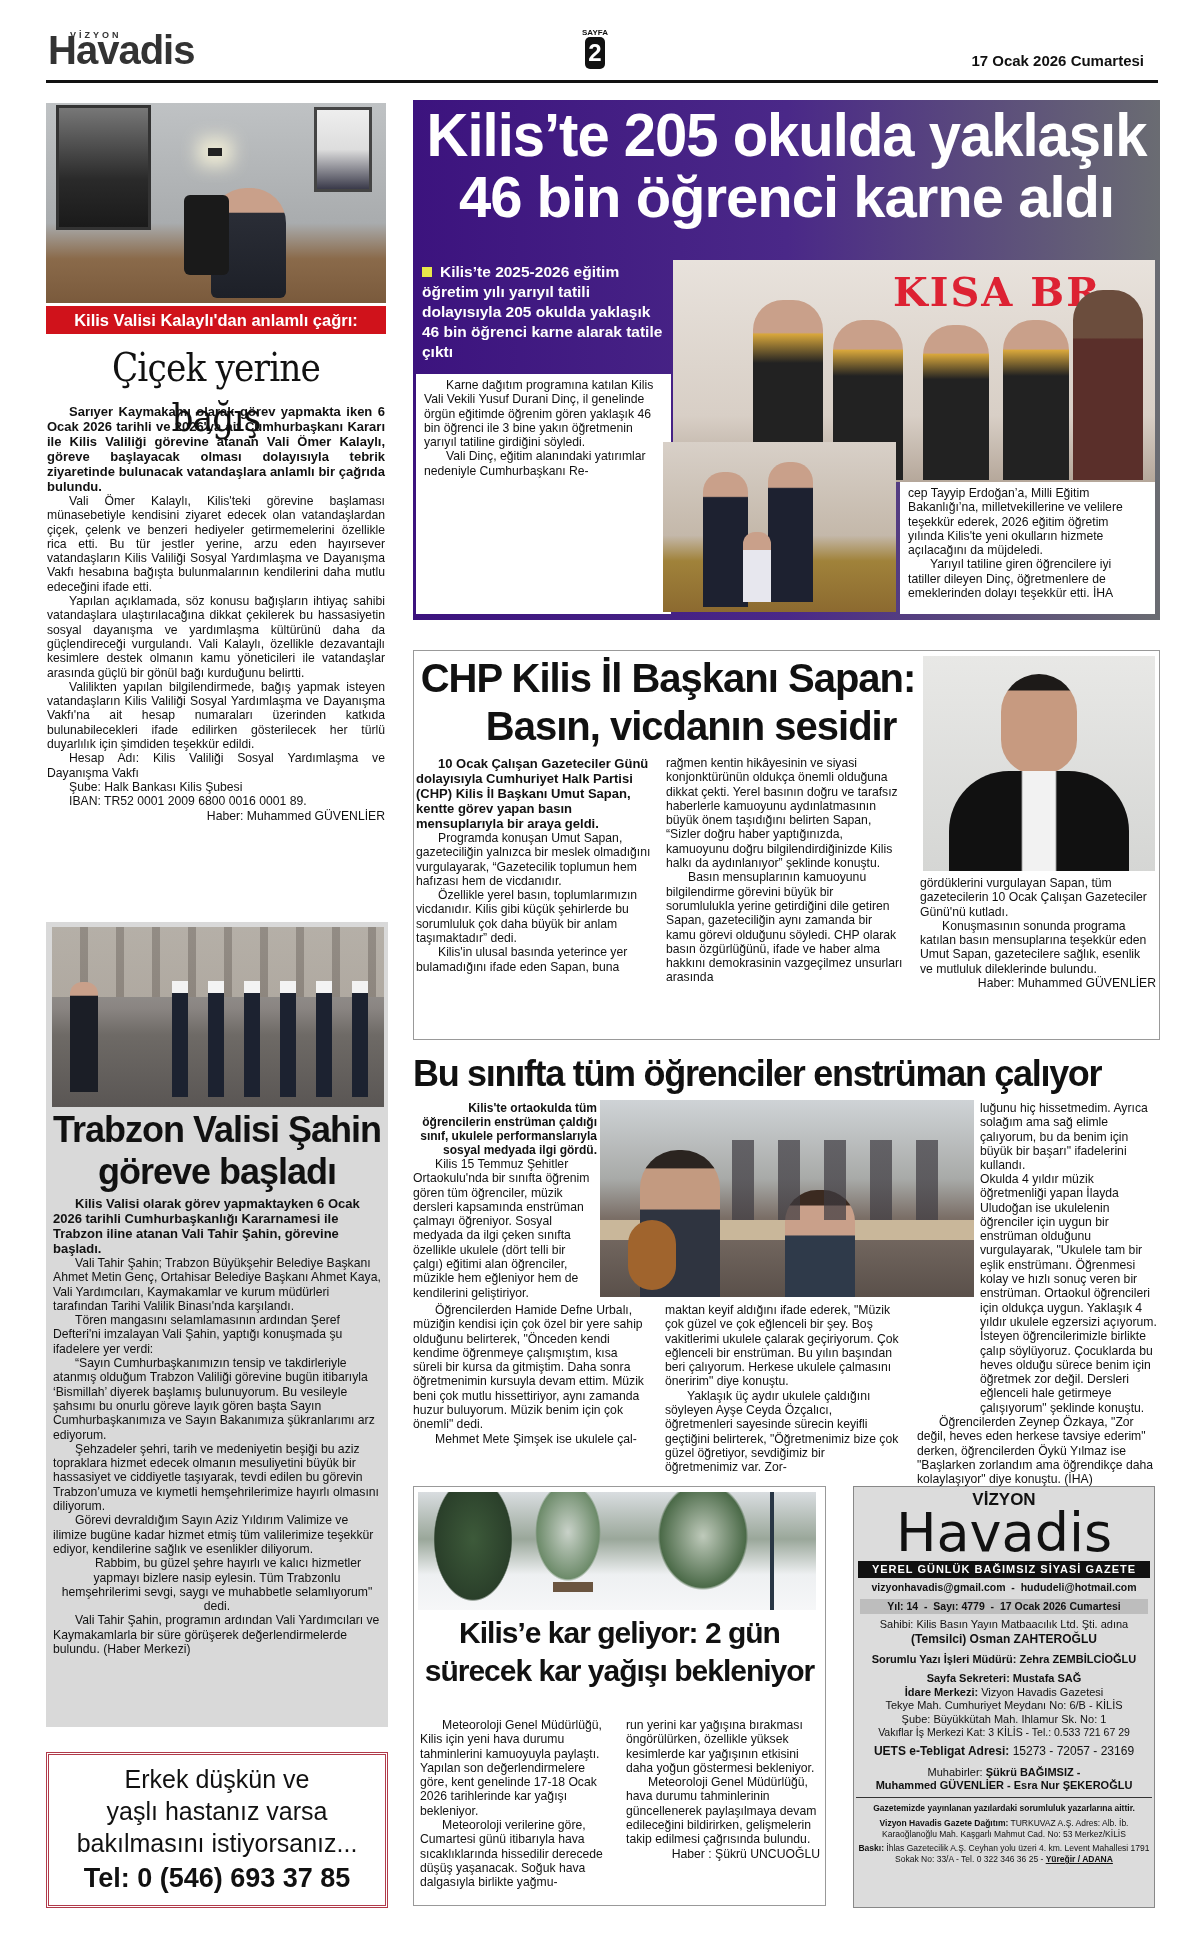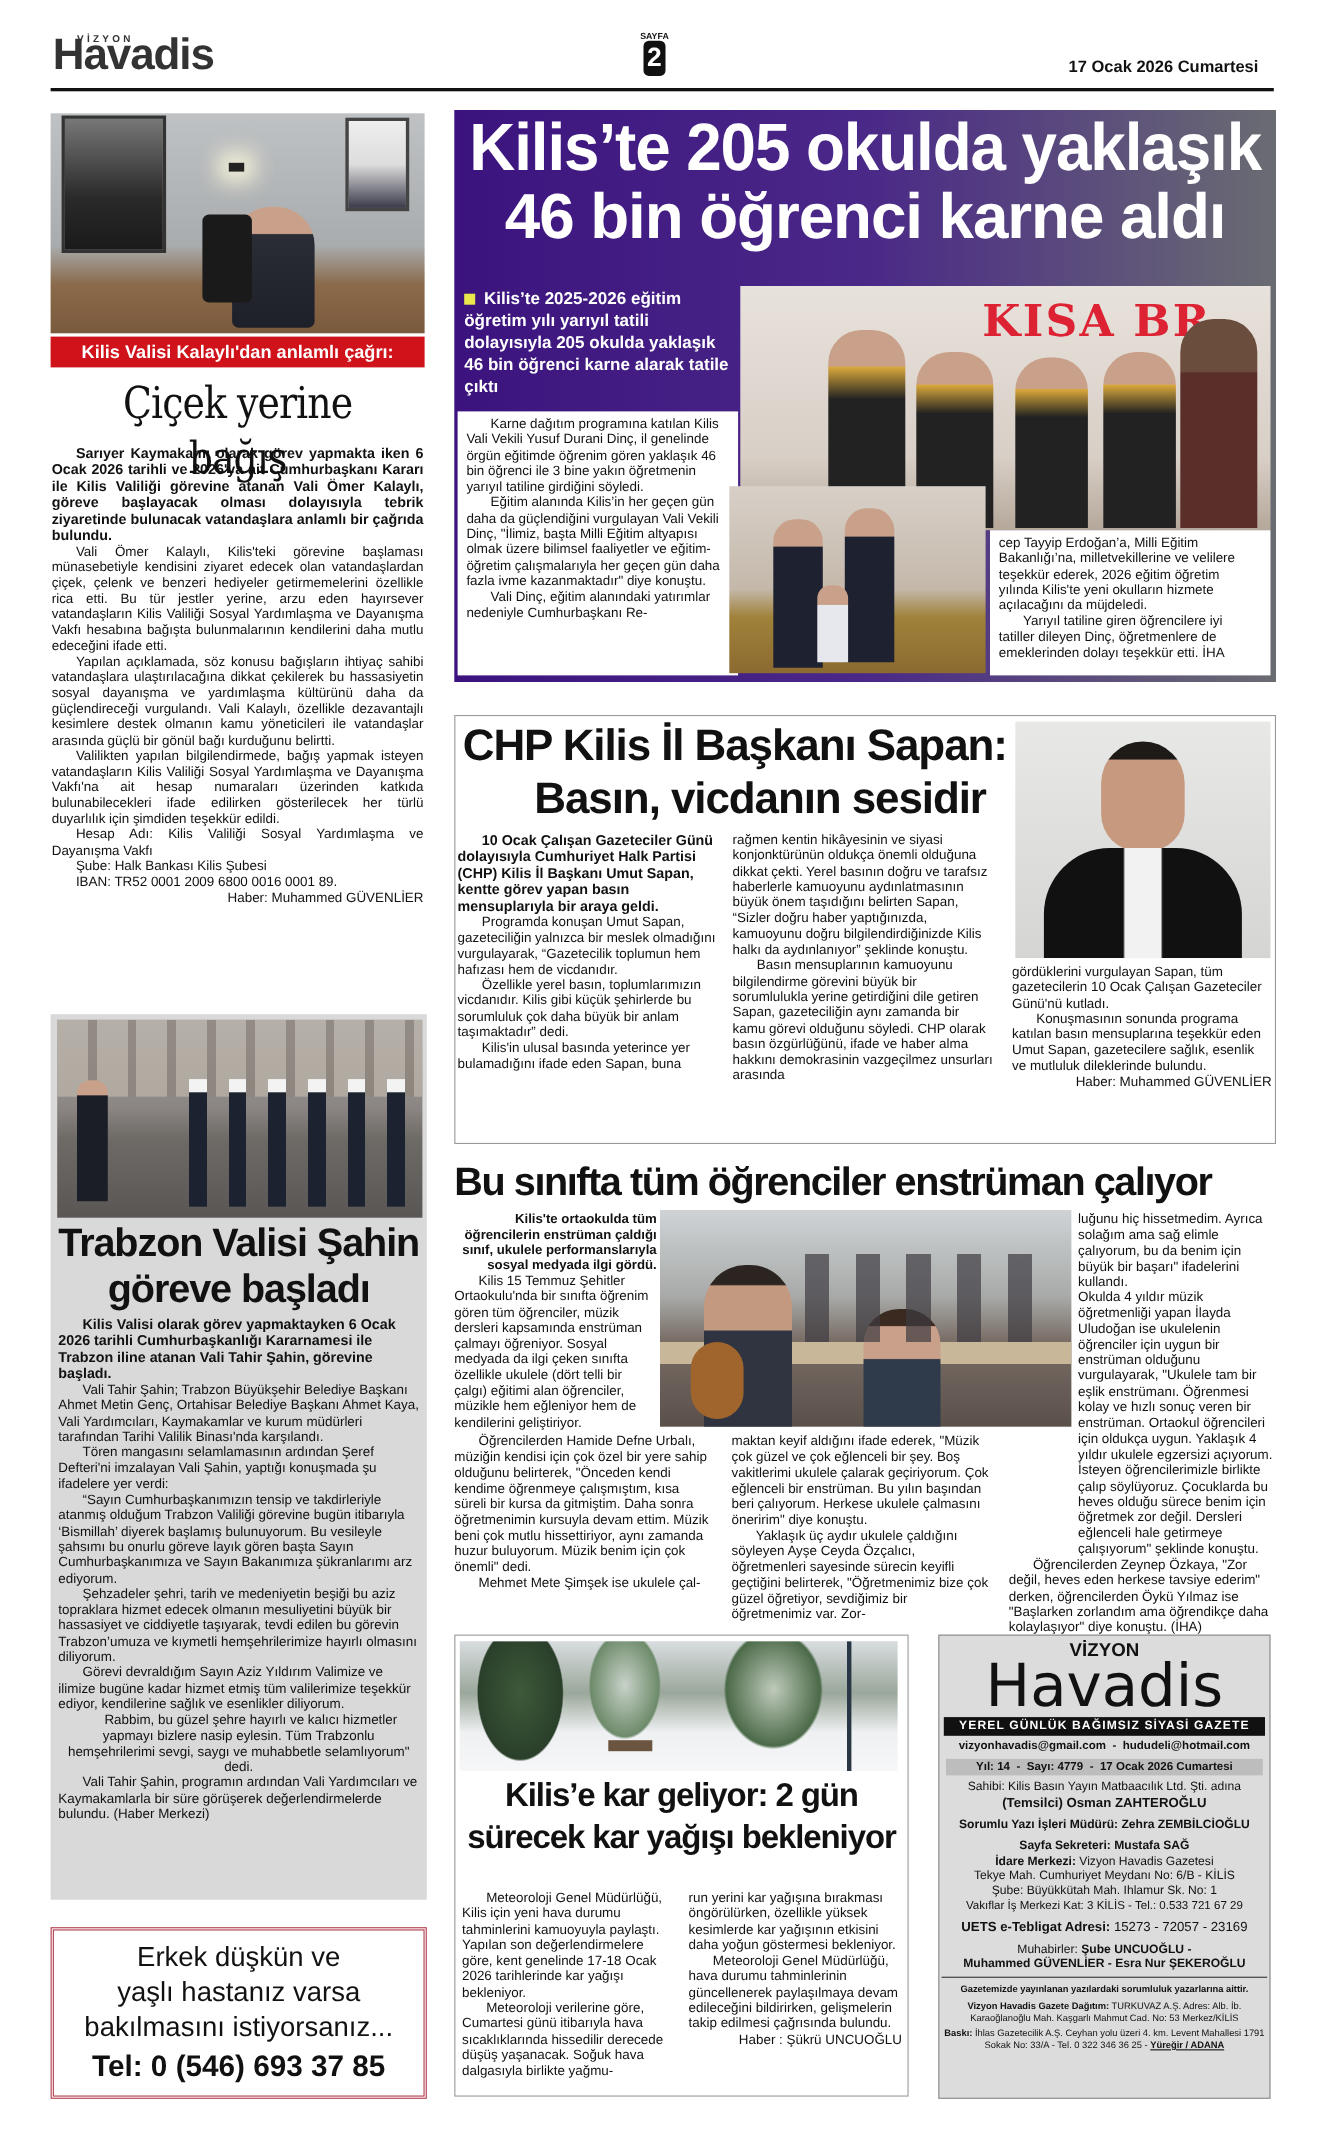--- a/index.html
+++ b/index.html
@@ -57,21 +57,20 @@
 
 <div class="abs" style="left:413px;top:100px;width:747px;height:520px;background:linear-gradient(90deg,#3c137e 0%,#4a2888 50%,#6a6c72 100%);"></div>
 <div class="abs headline" style="left:413px;top:104px;width:747px;font-size:58px;line-height:62px;color:#fff;transform:scaleY(1.05);">Kilis’te 205 okulda yaklaşık</div>
 <div class="abs headline" style="left:413px;top:166px;width:747px;font-size:58px;line-height:62px;color:#fff;">46 bin öğrenci karne aldı</div>
 <div class="abs" style="left:416px;top:260px;width:255px;height:112px;padding:2px 6px;">
   <span class="abs" style="left:6px;top:7px;width:10px;height:10px;background:#e8e84a;"></span>
   <div style="color:#fff;font-weight:bold;font-size:15.5px;line-height:20px;text-indent:18px;">Kilis’te 2025-2026 eğitim öğretim yılı yarıyıl tatili dolayısıyla 205 okulda yaklaşık 46 bin öğrenci karne alarak tatile çıktı</div>
 </div>
 <div class="abs" style="left:416px;top:374px;width:255px;height:240px;background:#fff;padding:4px 8px;">
   <p class="ind" style="text-align:left">Karne dağıtım programına katılan Kilis Vali Vekili Yusuf Durani Dinç, il genelinde örgün eğitimde öğrenim gören yaklaşık 46 bin öğrenci ile 3 bine yakın öğretmenin yarıyıl tatiline girdiğini söyledi.</p>
-  <p class="ind" style="text-align:left">Eğitim alanında Kilis’in her geçen gün daha da güçlendiğini vurgulayan Vali Vekili Dinç, "İlimiz, başta Milli Eğitim altyapısı olmak üzere bilimsel faaliyetler ve eğitim-öğretim çalışmalarıyla her geçen gün daha fazla ivme kazanmaktadır" diye konuştu.</p>
   <p class="ind" style="text-align:left">Vali Dinç, eğitim alanındaki yatırımlar nedeniyle Cumhurbaşkanı Re-</p>
 </div>
 <div class="abs photo" style="left:673px;top:260px;width:482px;height:222px;background:linear-gradient(180deg,#e8e2dc 0%,#d8cfc6 70%,#b5a79a 100%);">
   <div class="abs" style="left:220px;top:8px;font-size:40px;font-weight:bold;color:#d23;font-family:'DejaVu Serif',serif;letter-spacing:2px;">KISA BR</div>
   <div class="abs" style="left:80px;top:40px;width:70px;height:180px;background:linear-gradient(180deg,#c9a08a 0%,#c9a08a 18%,#d7a63b 19%,#222 35%,#222 100%);border-radius:30px 30px 0 0;"></div>
   <div class="abs" style="left:160px;top:60px;width:70px;height:160px;background:linear-gradient(180deg,#c9a08a 0%,#c9a08a 18%,#d7a63b 19%,#222 35%,#222 100%);border-radius:30px 30px 0 0;"></div>
   <div class="abs" style="left:250px;top:65px;width:66px;height:155px;background:linear-gradient(180deg,#c9a08a 0%,#c9a08a 18%,#d7a63b 19%,#222 35%,#222 100%);border-radius:30px 30px 0 0;"></div>
   <div class="abs" style="left:330px;top:60px;width:66px;height:160px;background:linear-gradient(180deg,#c9a08a 0%,#c9a08a 18%,#d7a63b 19%,#222 35%,#222 100%);border-radius:30px 30px 0 0;"></div>
   <div class="abs" style="left:400px;top:30px;width:70px;height:190px;background:linear-gradient(180deg,#6b4d3d 0%,#6b4d3d 25%,#5a2f2a 26%,#5a2f2a 100%);border-radius:30px 30px 0 0;"></div>
 </div>
@@ -191,19 +190,19 @@
   <div style="background:#bdbdbd;font-weight:bold;font-size:10.5px;line-height:15px;margin:4px 6px 4px;white-space:pre;">Yıl: 14  -  Sayı: 4779  -  17 Ocak 2026 Cumartesi</div>
   <div>Sahibi: Kilis Basın Yayın Matbaacılık Ltd. Şti. adına</div>
   <div style="font-weight:bold;font-size:12px;line-height:15px;">(Temsilci) Osman ZAHTEROĞLU</div>
   <div style="font-weight:bold;margin-top:6px;">Sorumlu Yazı İşleri Müdürü: Zehra ZEMBİLCİOĞLU</div>
   <div style="font-weight:bold;margin-top:6px;">Sayfa Sekreteri: Mustafa SAĞ</div>
   <div><b>İdare Merkezi:</b> <span>Vizyon Havadis Gazetesi</span></div>
   <div>Tekye Mah. Cumhuriyet Meydanı No: 6/B - KİLİS</div>
   <div>Şube: Büyükkütah Mah. Ihlamur Sk. No: 1</div>
   <div style="font-size:10.5px;">Vakıflar İş Merkezi Kat: 3 KİLİS - Tel.: 0.533 721 67 29</div>
   <div style="font-size:12px;line-height:18px;margin-top:2px;"><b>UETS e-Tebligat Adresi:</b> <span>15273 - 72057 - 23169</span></div>
-  <div style="margin-top:6px;"><span>Muhabirler:</span> <b>Şube UNCUOĞLU -</b></div>
+  <div style="margin-top:6px;"><span>Muhabirler:</span> <b>Şükrü BAĞIMSIZ -</b></div>
   <div style="font-weight:bold;">Muhammed GÜVENLİER - Esra Nur ŞEKEROĞLU</div>
   <div style="height:1px;background:#333;margin:4px 2px;"></div>
   <div style="font-weight:bold;font-size:8.5px;">Gazetemizde yayınlanan yazılardaki sorumluluk yazarlarına aittir.</div>
   <div style="font-size:8.5px;line-height:11px;margin-top:3px;padding:0 4px;"><b>Vizyon Havadis Gazete Dağıtım:</b> <span>TURKUVAZ A.Ş. Adres: Alb. İb. Karaoğlanoğlu Mah. Kaşgarlı Mahmut Cad. No: 53 Merkez/KİLİS</span></div>
   <div style="font-size:8.5px;line-height:11px;margin-top:3px;padding:0 4px;"><b>Baskı:</b> <span>İhlas Gazetecilik A.Ş. Ceyhan yolu üzeri 4. km. Levent Mahallesi 1791 Sokak No: 33/A - Tel. 0 322 346 36 25 -</span> <b style="text-decoration:underline">Yüreğir / ADANA</b></div>
 </div>
 
 </body></html>

